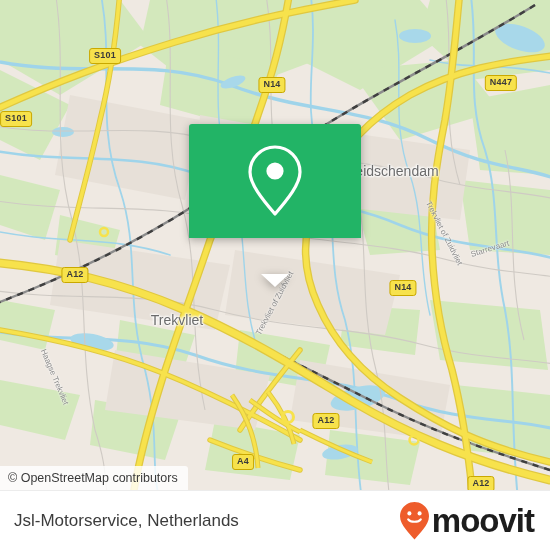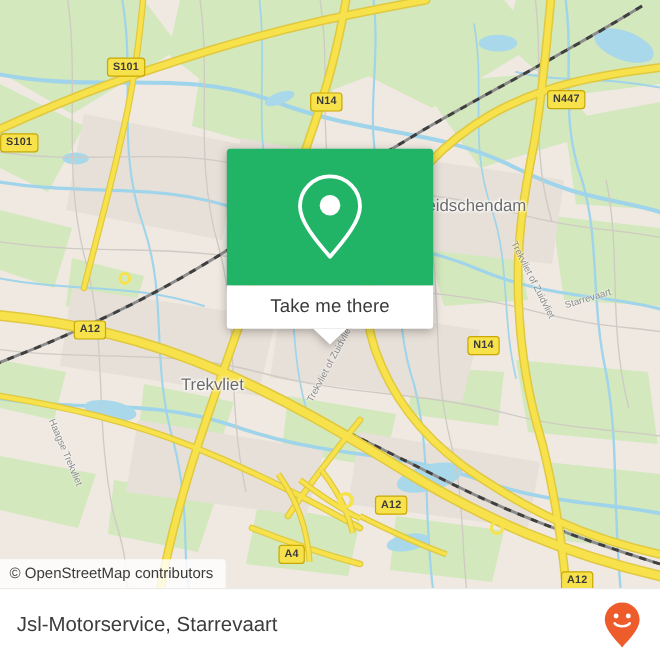--- a/index.html
+++ b/index.html
@@ -292,21 +292,21 @@
 
         <circle cx="288" cy="417" r="5.5" fill="none" stroke="#f7e24c" stroke-width="3"></circle>
         <circle cx="414" cy="440" r="4.5" fill="none" stroke="#f7e24c" stroke-width="2.5"></circle>
         <circle cx="104" cy="232" r="4" fill="none" stroke="#f7e24c" stroke-width="2.5"></circle>
       </g>
     </svg>
 
     <div class="shield" style="left:105px;  top:56px;">S101</div>
     <div class="shield" style="left:16px;   top:119px;">S101</div>
     <div class="shield" style="left:272px;  top:85px;">N14</div>
-    <div class="shield" style="left:472px;  top:83px;">N447</div>
+    <div class="shield" style="left:501px;  top:83px;">N447</div>
     <div class="shield" style="left:75px;   top:275px;">A12</div>
     <div class="shield" style="left:403px;  top:288px;">N14</div>
     <div class="shield" style="left:326px;  top:421px;">A12</div>
     <div class="shield" style="left:243px;  top:462px;">A4</div>
     <div class="shield" style="left:481px;  top:484px;">A12</div>
 
     <div class="place-label" style="left:397px; top:171px;">eidschendam</div>
     <div class="place-label" style="left:177px; top:320px;">Trekvliet</div>
 
     <div class="street-label" style="left:258px; top:330px; transform:rotate(-62deg); transform-origin:0 50%;">Trekvliet of Zuidvliet</div>
@@ -317,31 +317,29 @@
     <div id="attribution">© OpenStreetMap contributors</div>
   </div>
 
   <div id="callout">
     <div id="callout-green">
       <svg width="62" height="76" viewBox="0 0 62 76">
         <path d="M31 4 C17.2 4 6 15.2 6 29 C6 41 18 56 31 71 C44 56 56 41 56 29 C56 15.2 44.8 4 31 4 Z" fill="none" stroke="#ffffff" stroke-width="3.2" stroke-linejoin="round"></path>
         <circle cx="31" cy="28" r="8.6" fill="#ffffff"></circle>
       </svg>
     </div>
-    <div id="callout-white">
-      <span id="callout-label">Take me there</span>
-    </div>
     <div id="callout-tail"></div>
   </div>
 
   <div id="footer">
-    <div id="footer-title">Jsl-Motorservice, Starrevaart</div>
+    <div id="footer-title">Jsl-Motorservice, Netherlands</div>
     <div id="brand">
       <svg width="31" height="40" viewBox="0 0 31 40">
         <path d="M15.5 1 C7.5 1 1 7.4 1 15.3 C1 24.3 11.5 33.5 15.5 38.5 C19.5 33.5 30 24.3 30 15.3 C30 7.4 23.5 1 15.5 1 Z" fill="#ee5c2b"></path>
         <circle cx="10.4" cy="12.4" r="2.05" fill="#ffffff"></circle>
         <circle cx="20.6" cy="12.4" r="2.05" fill="#ffffff"></circle>
         <path d="M9.2 18.4 C11.4 21.6 19.6 21.6 21.8 18.4" fill="none" stroke="#ffffff" stroke-width="2.1" stroke-linecap="round"></path>
       </svg>
+      <span id="brand-wordmark">moovit</span>
     </div>
   </div>
 
 </div>
 
 </body></html>

